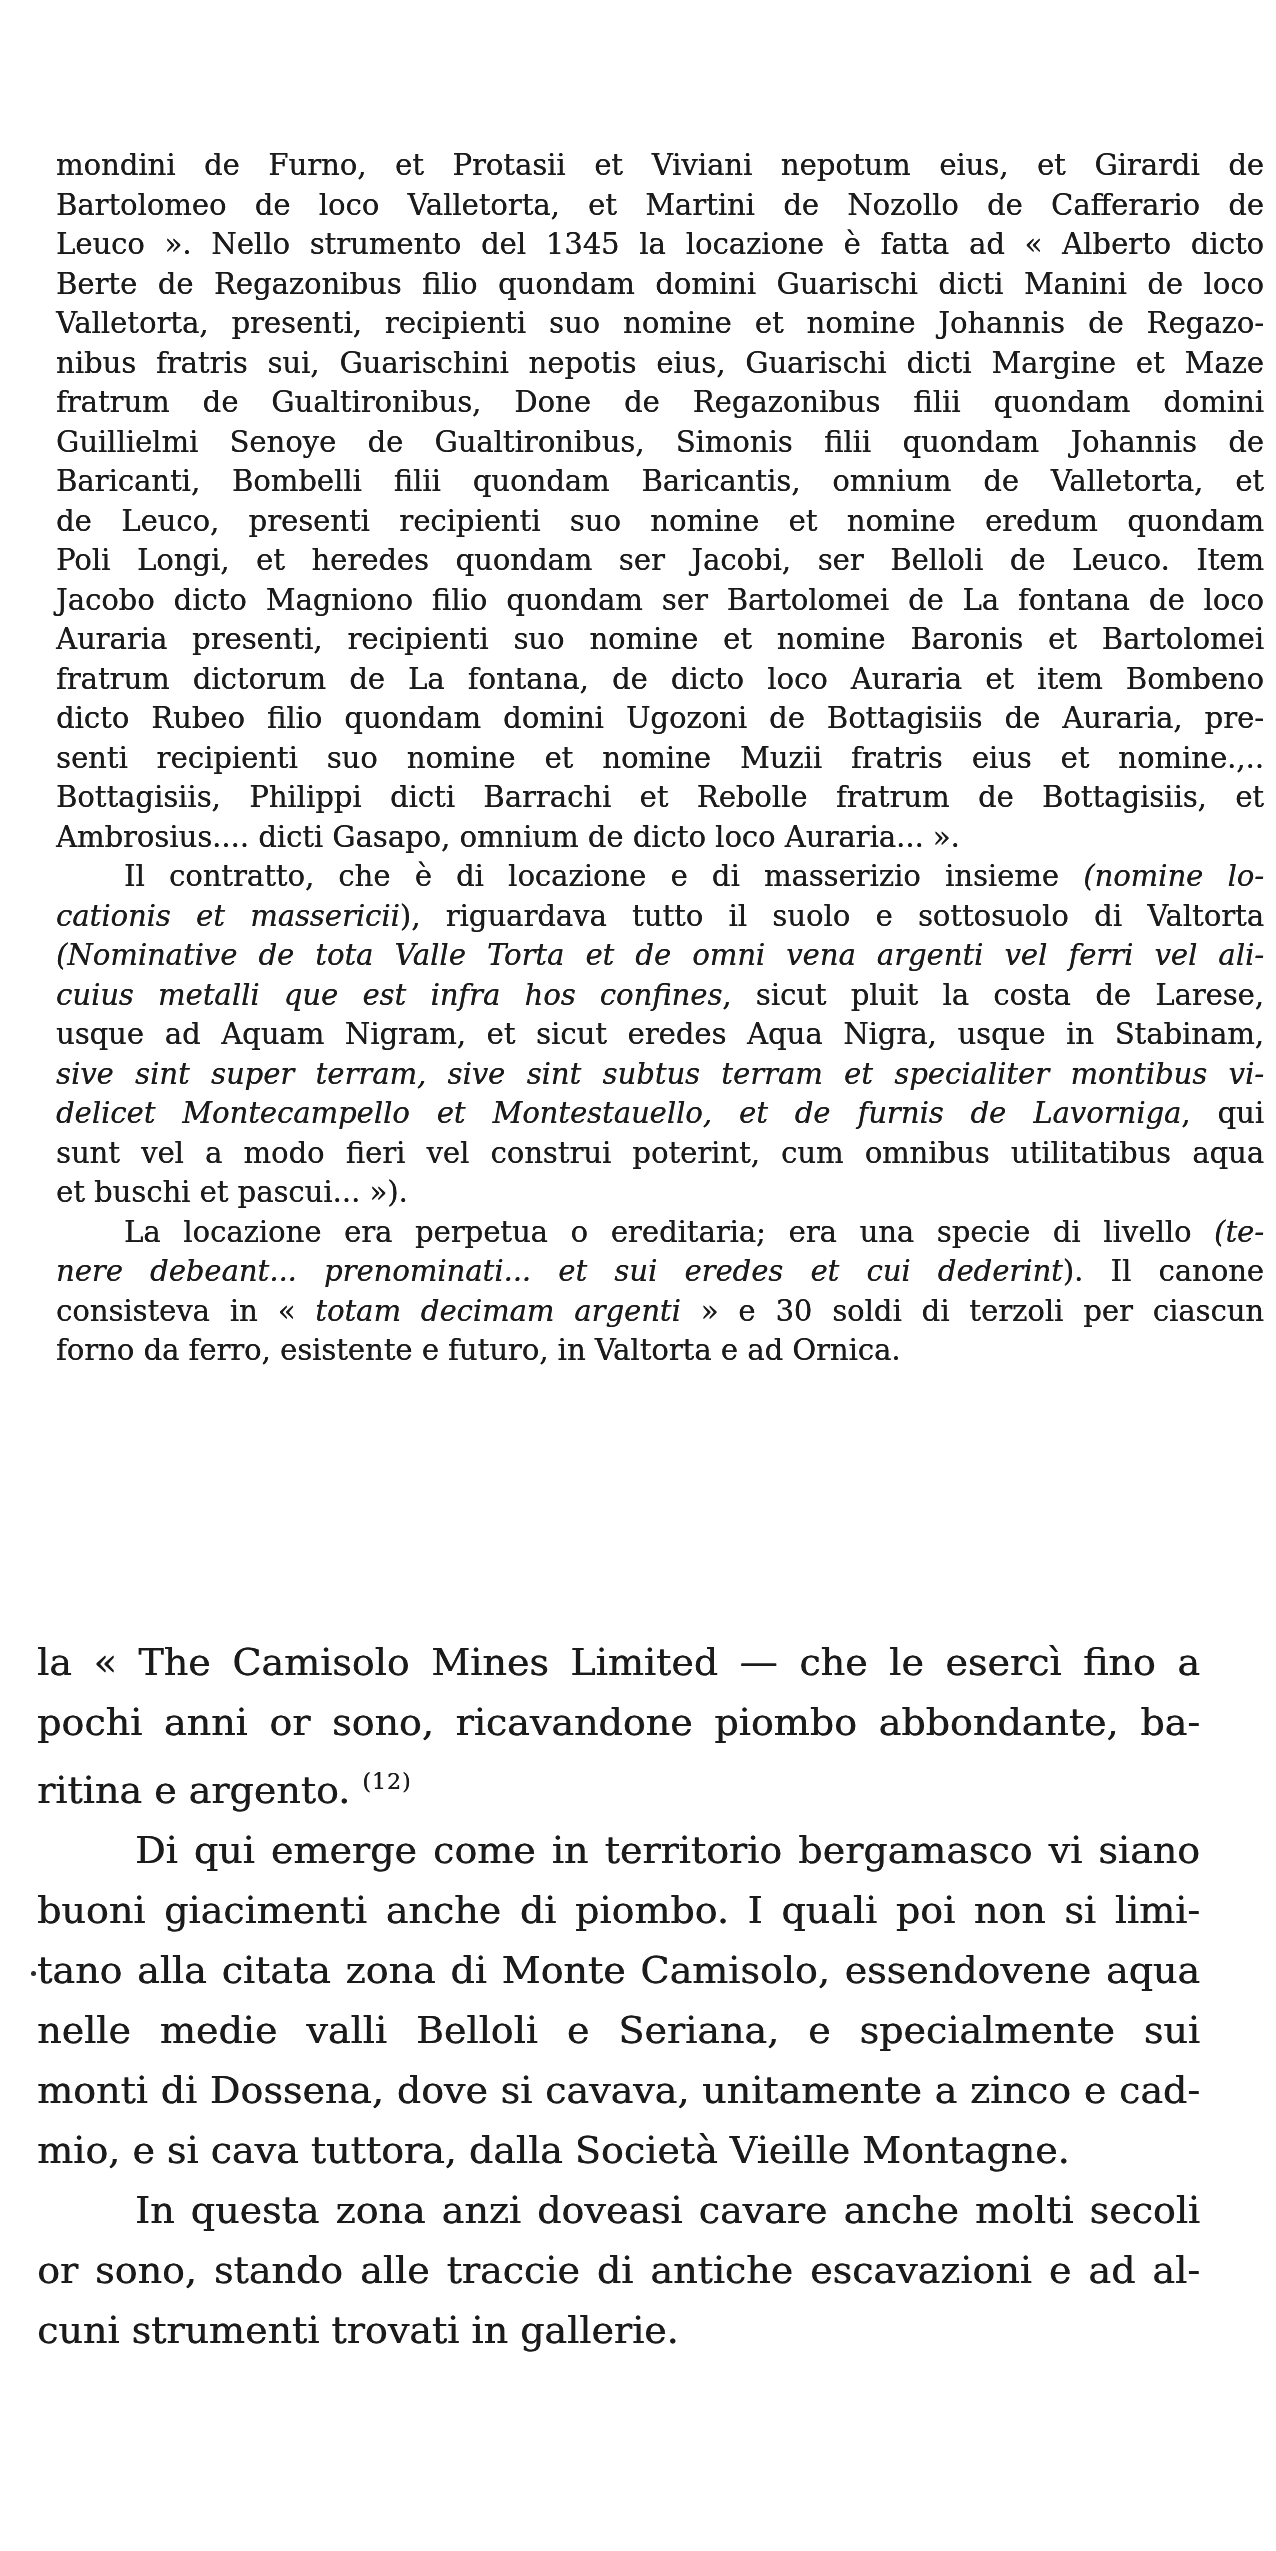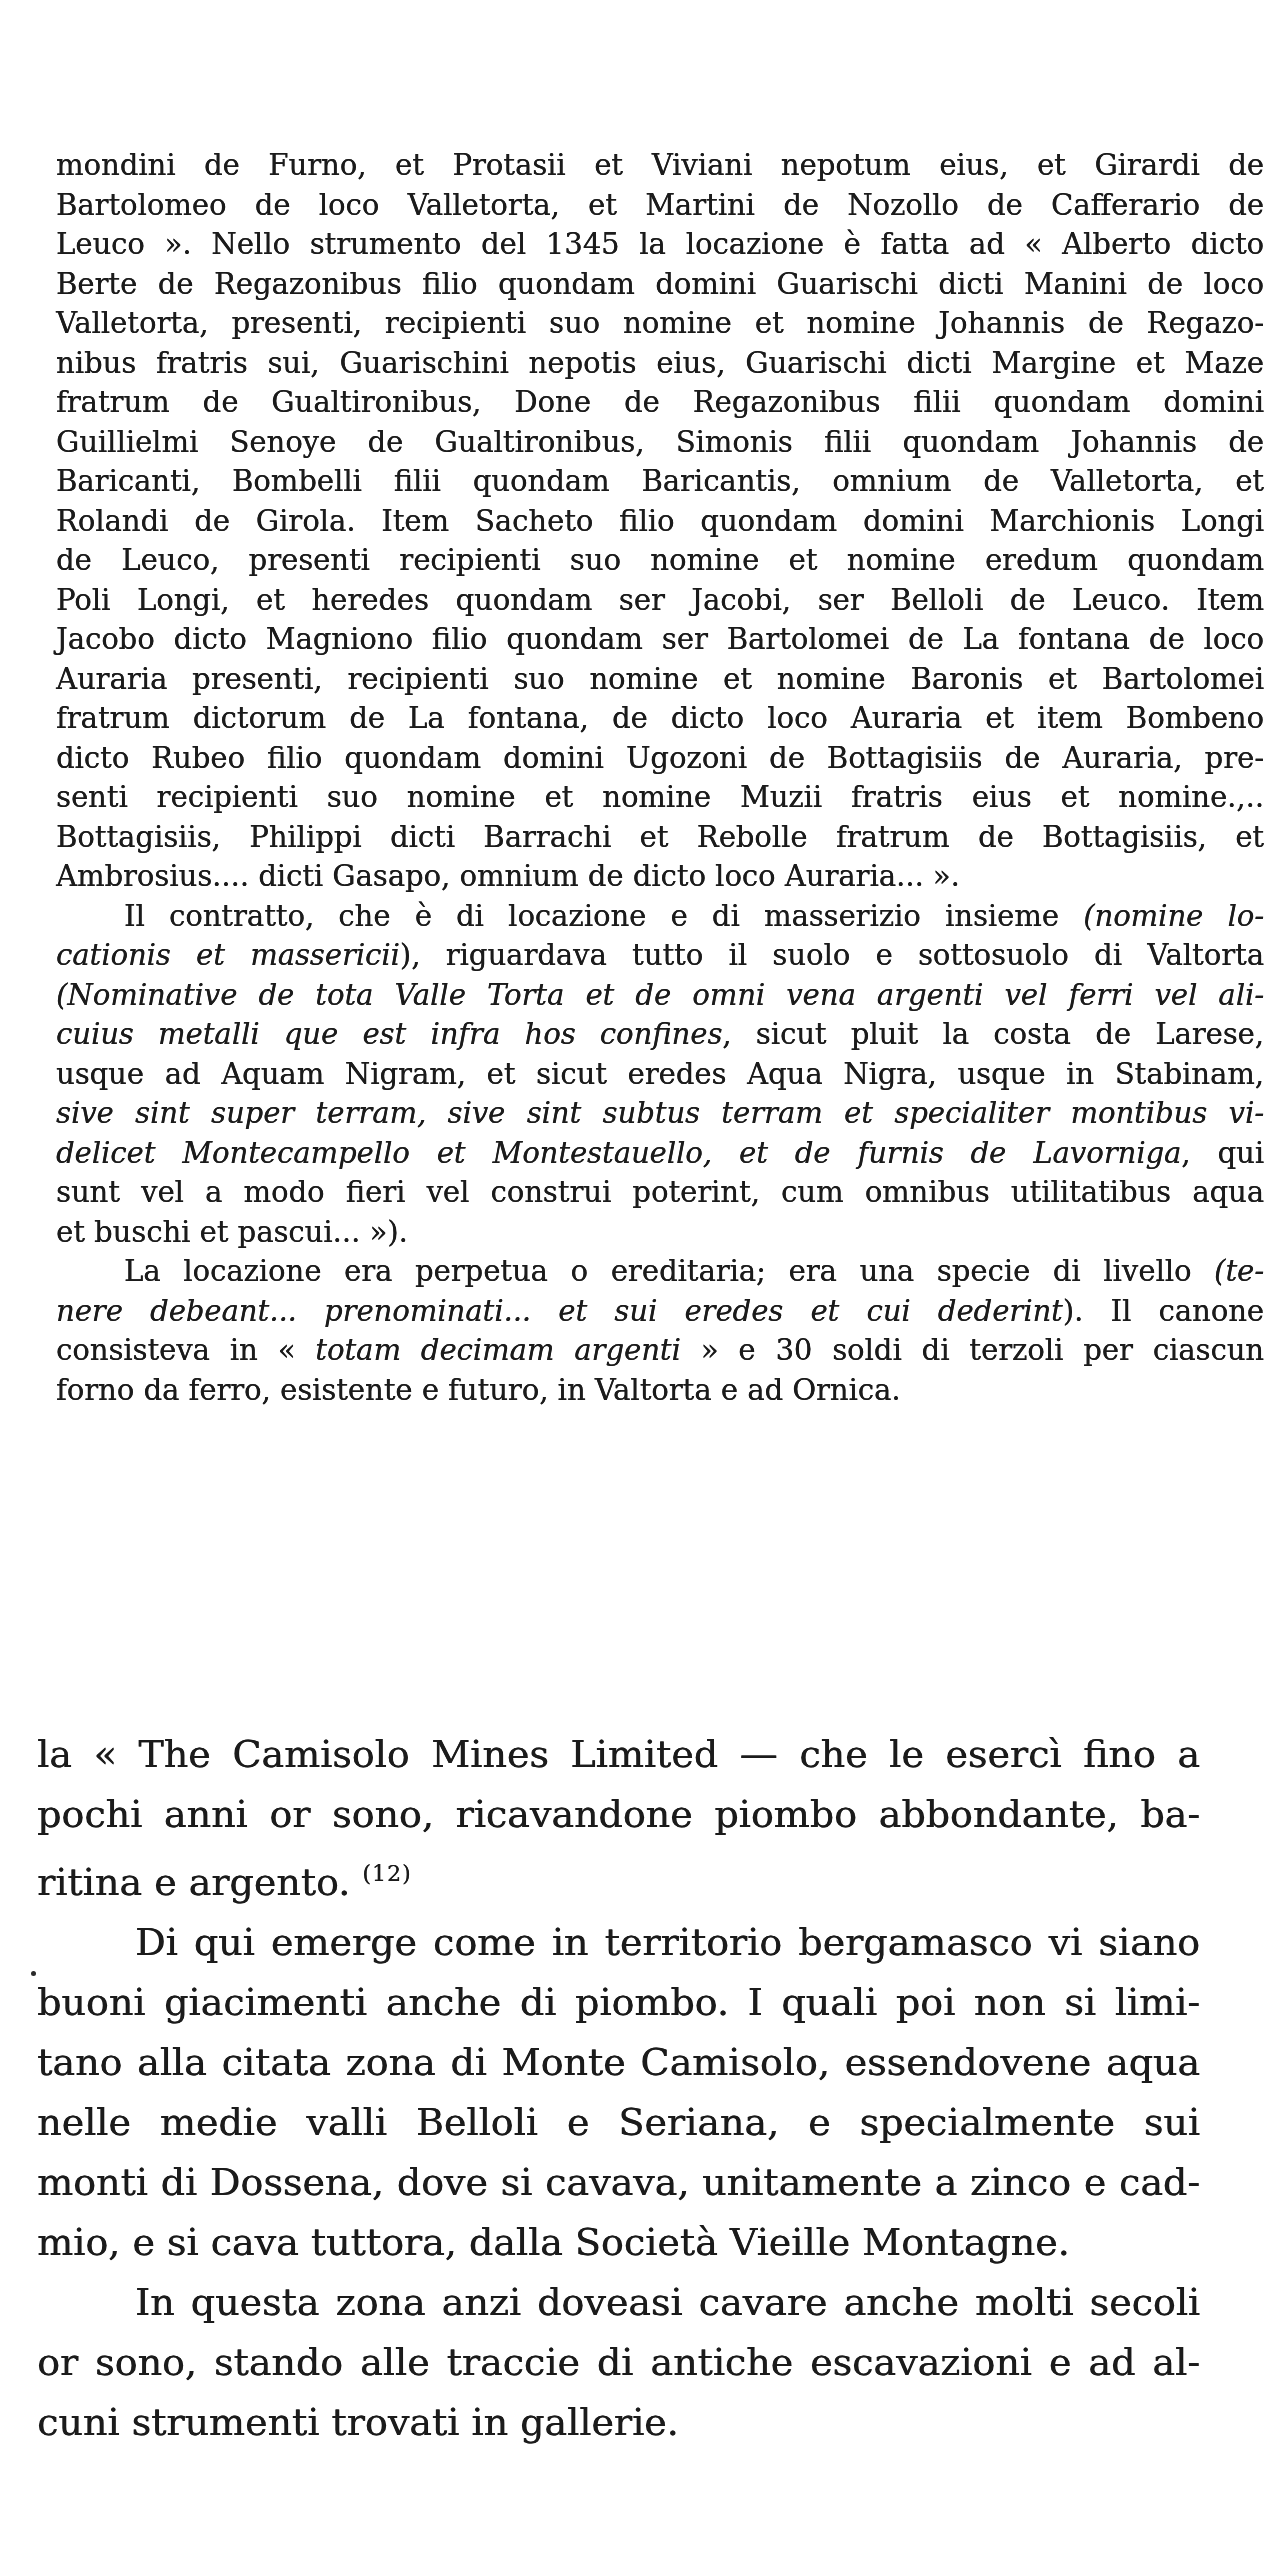--- a/index.html
+++ b/index.html
@@ -11,21 +11,21 @@
     overflow:hidden;
   }
   .page{position:absolute;inset:0;background:#ffffff;color:#1b1b1b;}
   .text-section{position:absolute;}
   #top-section{
     left:56px;top:146px;width:1208px;
     font-size:29px;line-height:39.5px;
     text-shadow:0.25px 0 0 currentColor;
   }
   #bottom-section{
-    left:37px;top:1724px;width:1163px;
+    left:37px;top:1632px;width:1163px;
     font-size:38px;line-height:60px;
     text-shadow:0.45px 0 0 currentColor;
   }
   .line{
     text-align:justify;
     -moz-text-align-last:justify;
     text-align-last:justify;
   }
   .line.last{
     -moz-text-align-last:left;
@@ -50,21 +50,20 @@
   <div id="top-section" class="text-section">
       <div class="line"><span>mondini de Furno, et Protasii et Viviani nepotum eius, et Girardi de</span></div>
       <div class="line"><span>Bartolomeo de loco Valletorta, et Martini de Nozollo de Cafferario de</span></div>
       <div class="line"><span>Leuco ». Nello strumento del 1345 la locazione è fatta ad « Alberto dicto</span></div>
       <div class="line"><span>Berte de Regazonibus filio quondam domini Guarischi dicti Manini de loco</span></div>
       <div class="line"><span>Valletorta, presenti, recipienti suo nomine et nomine Johannis de Regazo-</span></div>
       <div class="line"><span>nibus fratris sui, Guarischini nepotis eius, Guarischi dicti Margine et Maze</span></div>
       <div class="line"><span>fratrum de Gualtironibus, Done de Regazonibus filii quondam domini</span></div>
       <div class="line"><span>Guillielmi Senoye de Gualtironibus, Simonis filii quondam Johannis de</span></div>
       <div class="line"><span>Baricanti, Bombelli filii quondam Baricantis, omnium de Valletorta, et</span></div>
-      <div class="line"><span>Rolandi de Girola. Item Sacheto filio quondam domini Marchionis Longi</span></div>
       <div class="line"><span>de Leuco, presenti recipienti suo nomine et nomine eredum quondam</span></div>
       <div class="line"><span>Poli Longi, et heredes quondam ser Jacobi, ser Belloli de Leuco. Item</span></div>
       <div class="line"><span>Jacobo dicto Magniono filio quondam ser Bartolomei de La fontana de loco</span></div>
       <div class="line"><span>Auraria presenti, recipienti suo nomine et nomine Baronis et Bartolomei</span></div>
       <div class="line"><span>fratrum dictorum de La fontana, de dicto loco Auraria et item Bombeno</span></div>
       <div class="line"><span>dicto Rubeo filio quondam domini Ugozoni de Bottagisiis de Auraria, pre-</span></div>
       <div class="line"><span>senti recipienti suo nomine et nomine Muzii fratris eius et nomine.,..</span></div>
       <div class="line"><span>Bottagisiis, Philippi dicti Barrachi  et  Rebolle fratrum de Bottagisiis, et</span></div>
       <div class="line last"><span>Ambrosius.... dicti Gasapo, omnium de dicto loco Auraria... ».</span></div>
       <div class="line" style="padding-left: 68px;"><span>Il contratto, che è di locazione e di masserizio insieme </span><span class="it">(nomine lo-</span></div>

